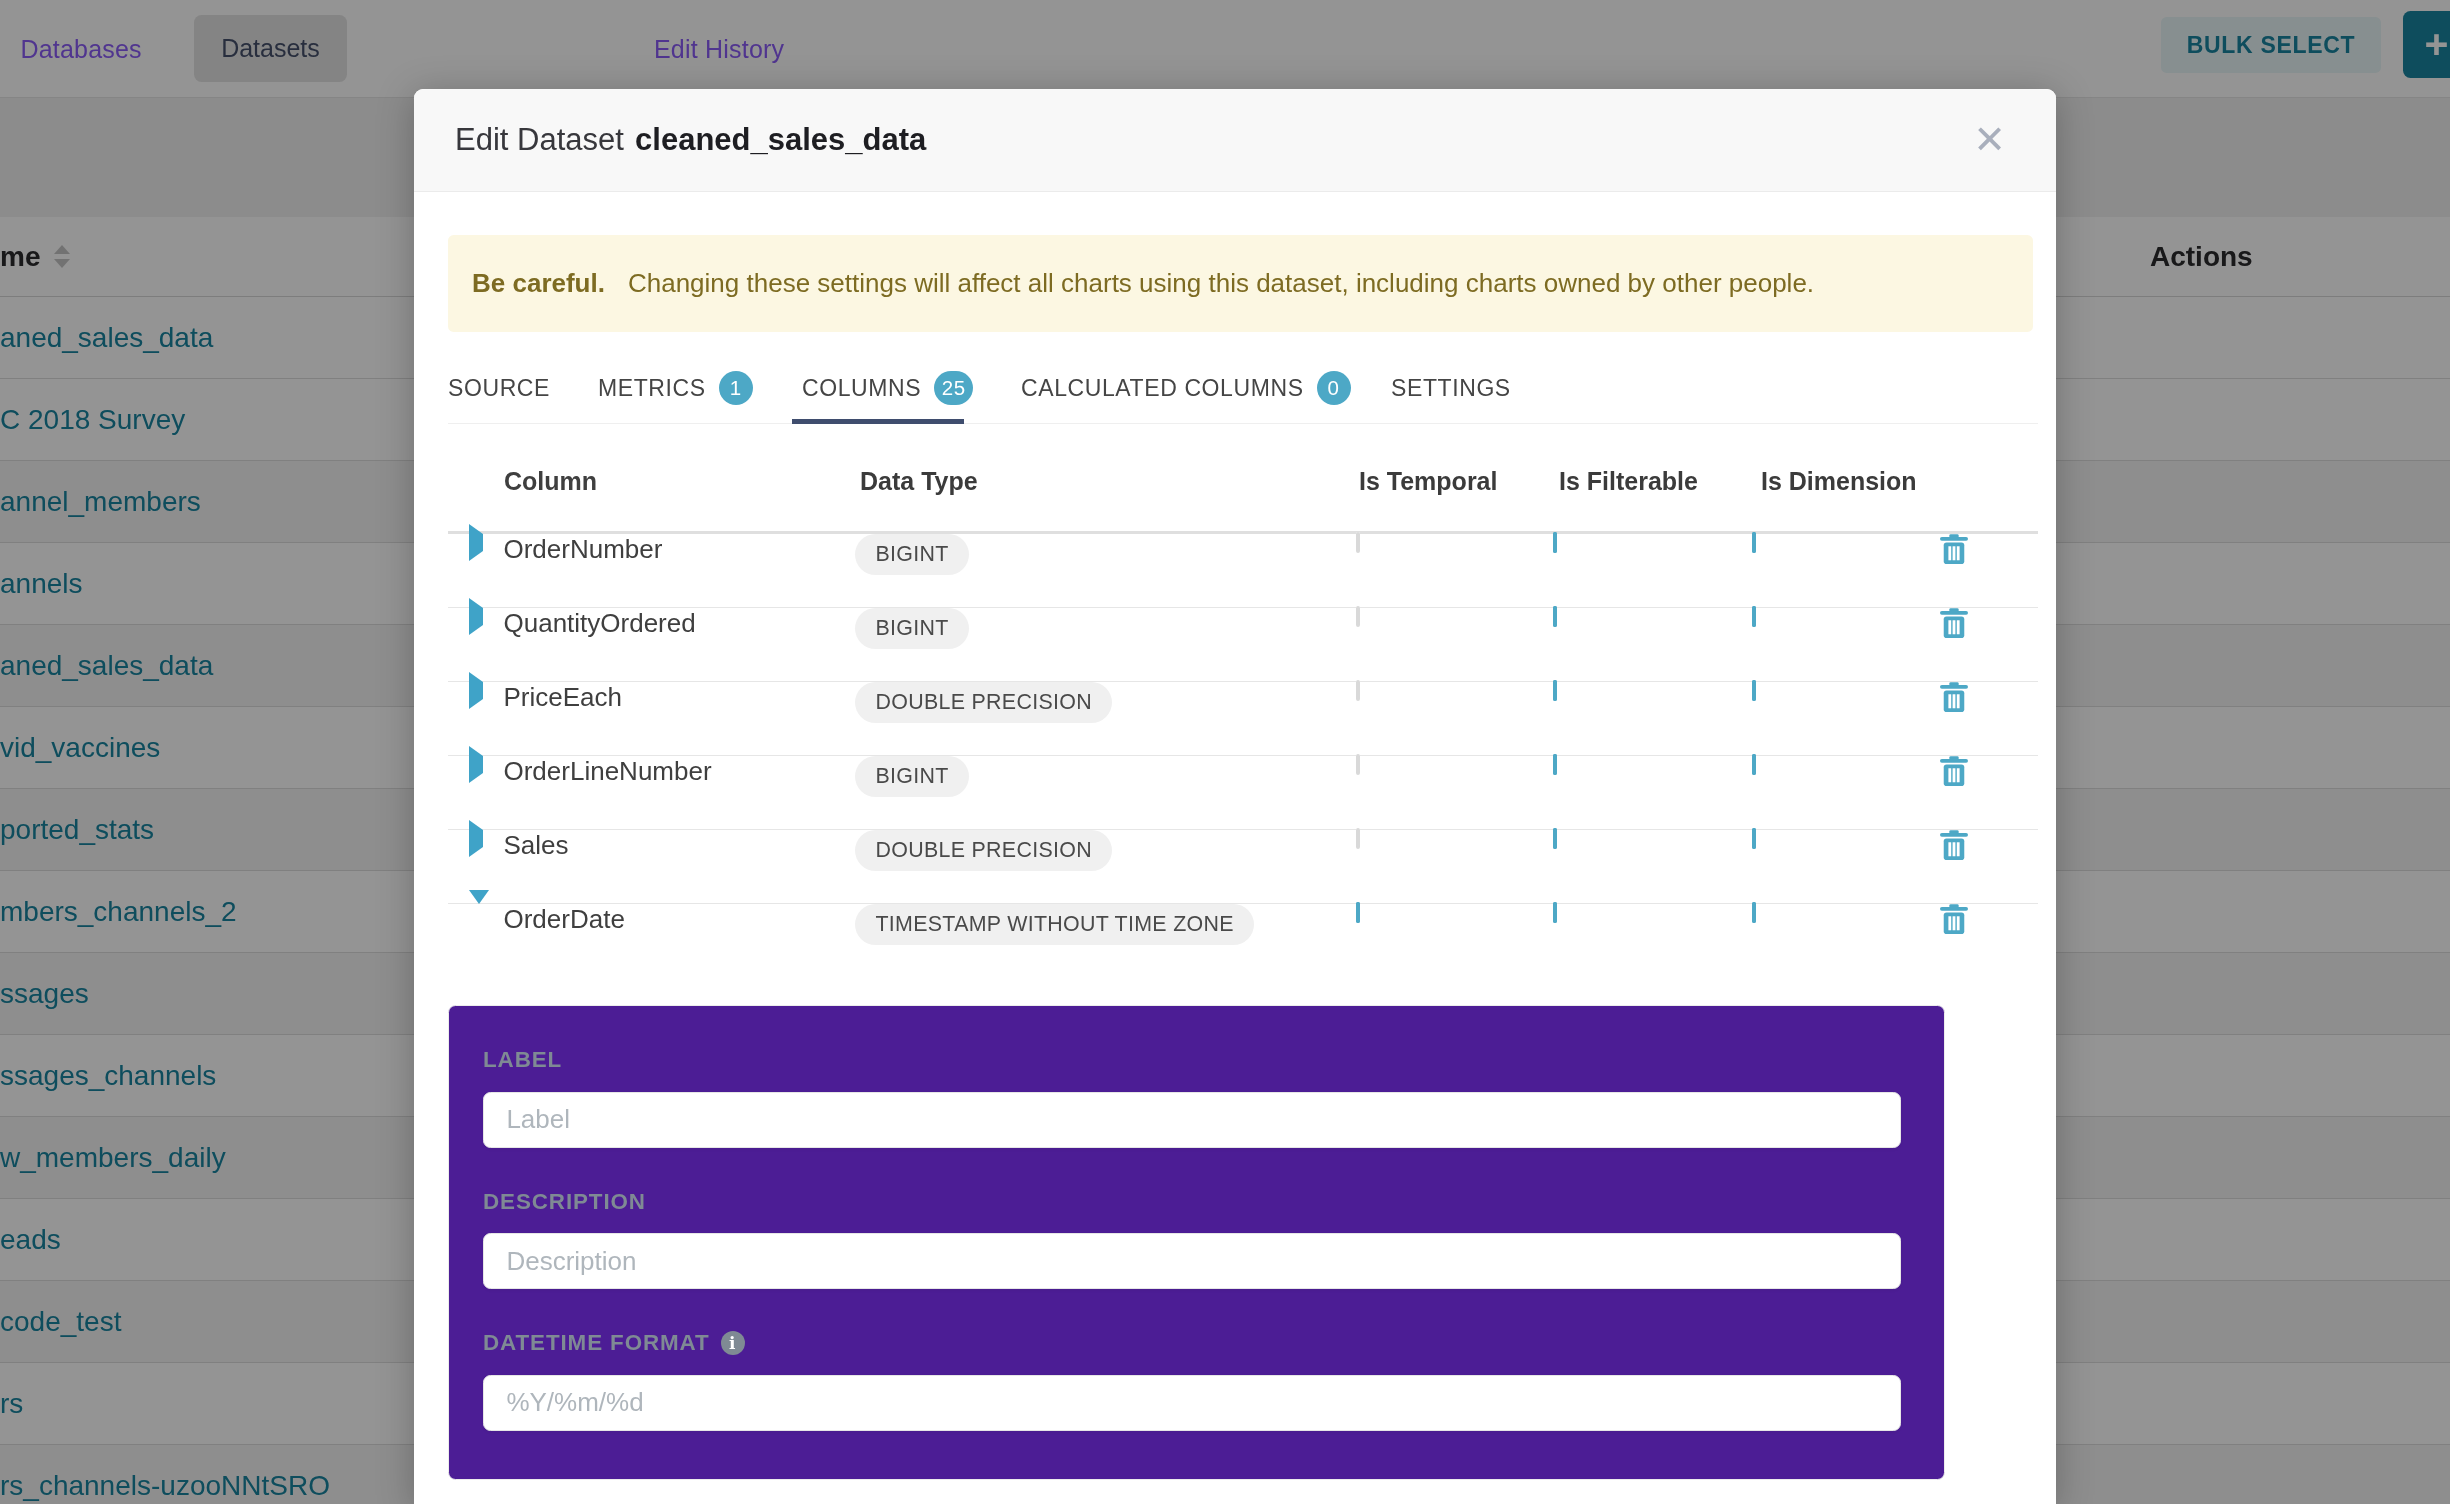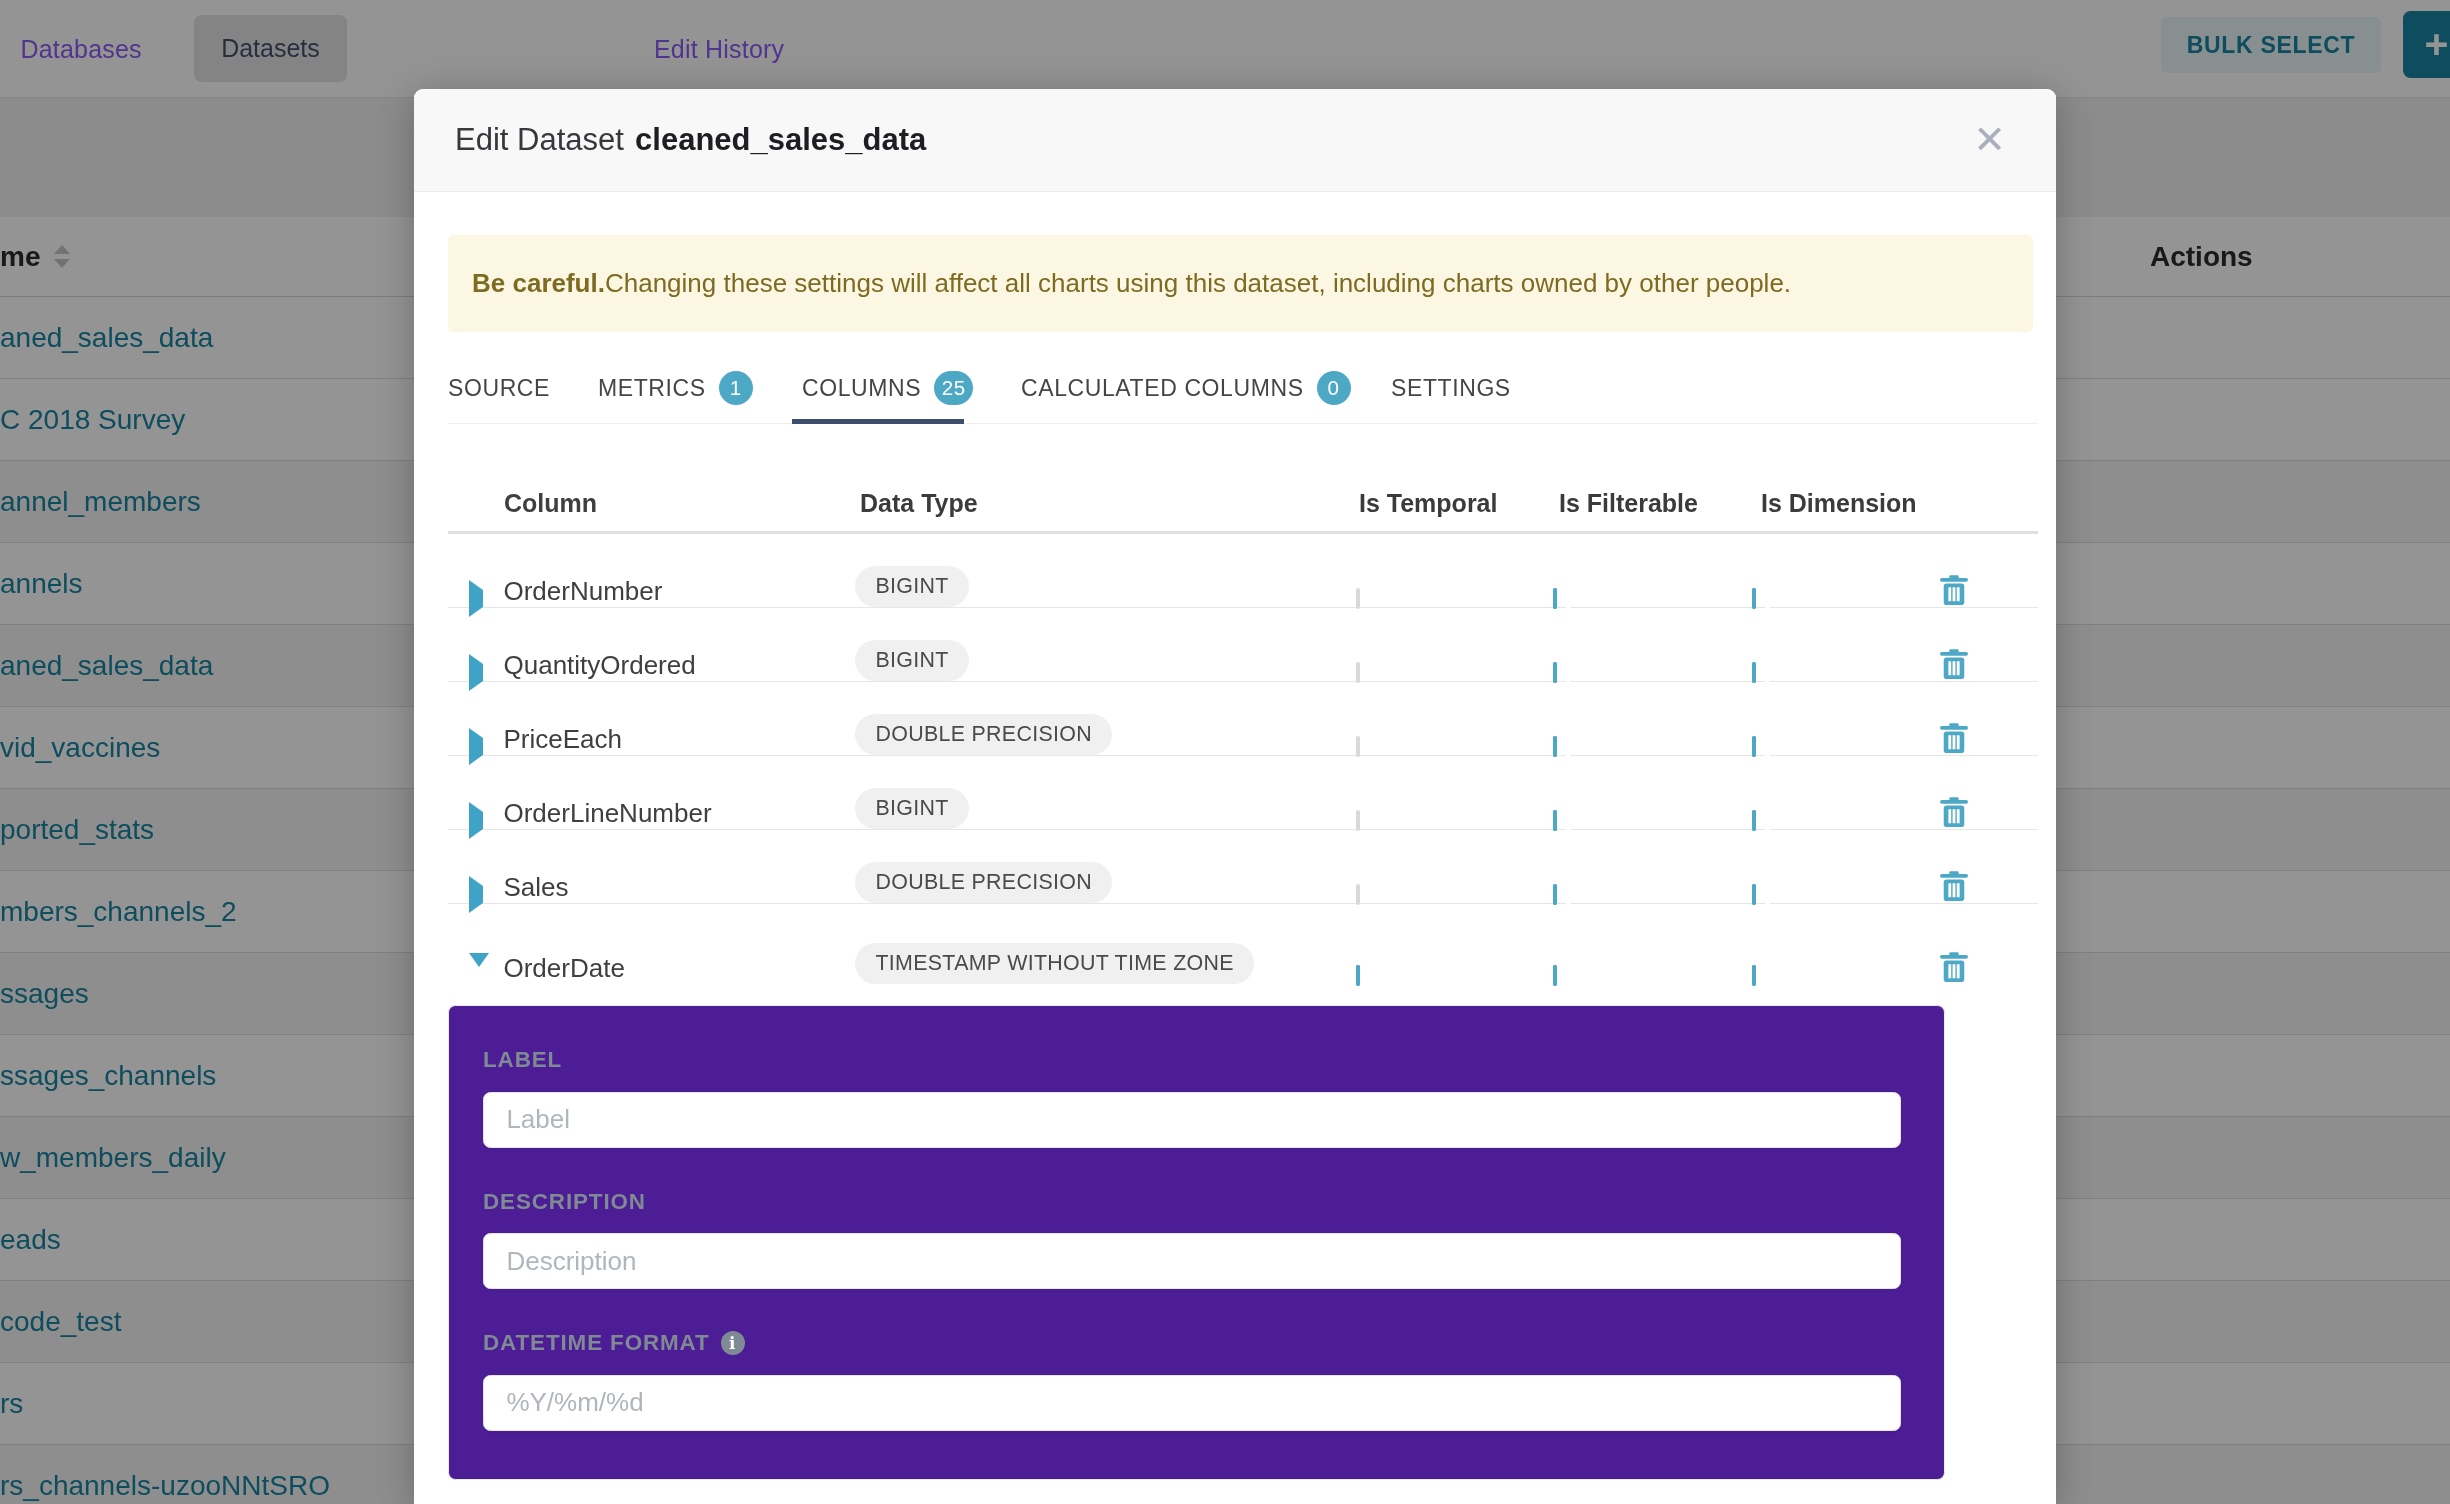--- a/index.html
+++ b/index.html
@@ -55,31 +55,31 @@
   .modal-header { position:relative; height:103px; background:#F8F8F8; border-bottom:1.9px solid #EBEBEB; }
   .modal-title { position:absolute; left:41px; top:0; height:101px; display:flex; align-items:center; gap:11.2px;
     font-size:31px; color:#37373C; }
   .modal-title b { color:#1E1E22; font-weight:700; }
   .modal-close { position:absolute; right:34px; top:0; height:101px; width:65px; display:flex;
     align-items:center; justify-content:center; font-size:39px; color:#A9AFBC; cursor:pointer; }
 
   .warning { position:absolute; left:34px; top:146px; width:1585px; height:97px;
     background:#FCF7E2; border-radius:5.6px; display:flex; align-items:center; padding-left:24px;
     font-size:26px; color:#7D6B22; }
-  .warning b { font-weight:700; margin-right:0; }
+  .warning b { font-weight:700; margin-right:23px; }
 
   .tabs { position:absolute; left:34px; top:268px; width:1590px; height:67px; border-bottom:1.9px solid #EFEFEF; }
   .tab { position:absolute; top:0; height:62px; display:flex; align-items:center; gap:13px;
     font-size:23px; letter-spacing:0.6px; color:#454545; cursor:pointer; white-space:nowrap; }
   .badge { min-width:34px; height:34px; padding:0 7.5px; border-radius:17px; background:#4DA8C6;
     color:#fff; font-size:20.5px; display:flex; align-items:center; justify-content:center; }
   .tab-underline { position:absolute; left:344px; top:62px; width:172px; height:4.7px; background:#3F4D6E; }
 
   .cols-table { position:absolute; left:34px; top:378px; width:1590px; }
-  .crow { display:flex; align-items:flex-end; }
+  .crow { display:flex; align-items:flex-start; }
   .col-caret { width:56px; padding-left:20.5px; }
   .col-name  { width:308px; font-size:26px; color:#3F3F3F; }
   .col-type  { width:499px;margin-left:48px; }
   .col-temporal, .col-filterable { width:200px; }
   .col-filterable { width:202px; }
   .col-dimension { width:200px; }
   .col-action { flex:1; display:flex; justify-content:flex-end; padding-right:70px; }
   .cols-head { height:51px; font-weight:700; color:#3B3B3B; font-size:25px; }
   .cols-head .col-name, .cols-head .col-type { font-size:25px; font-weight:700; }
   .cols-head-rule { height:2.8px; background:#DFDFDF; margin-top:13px; }

